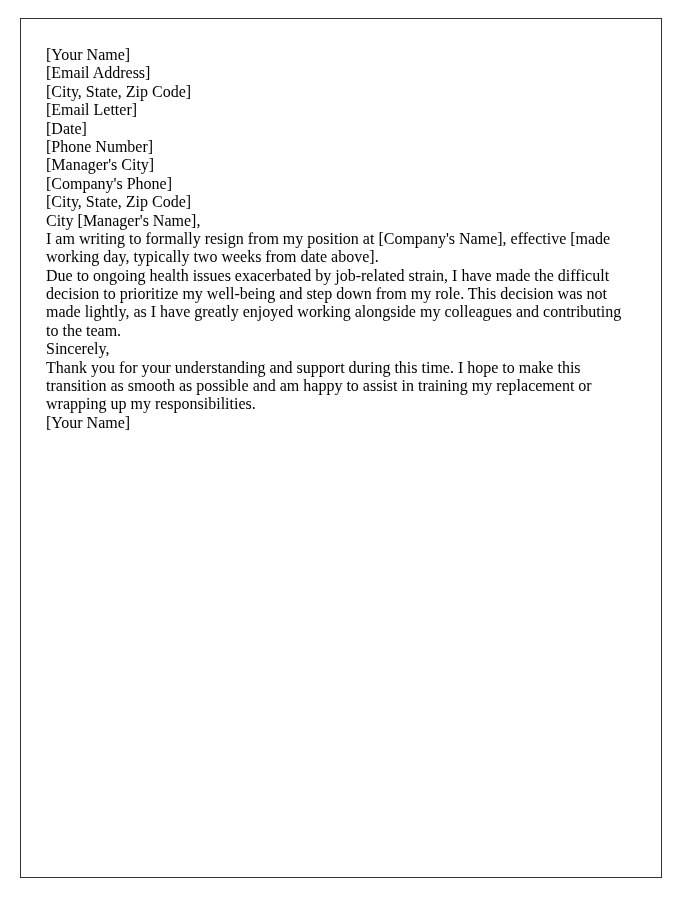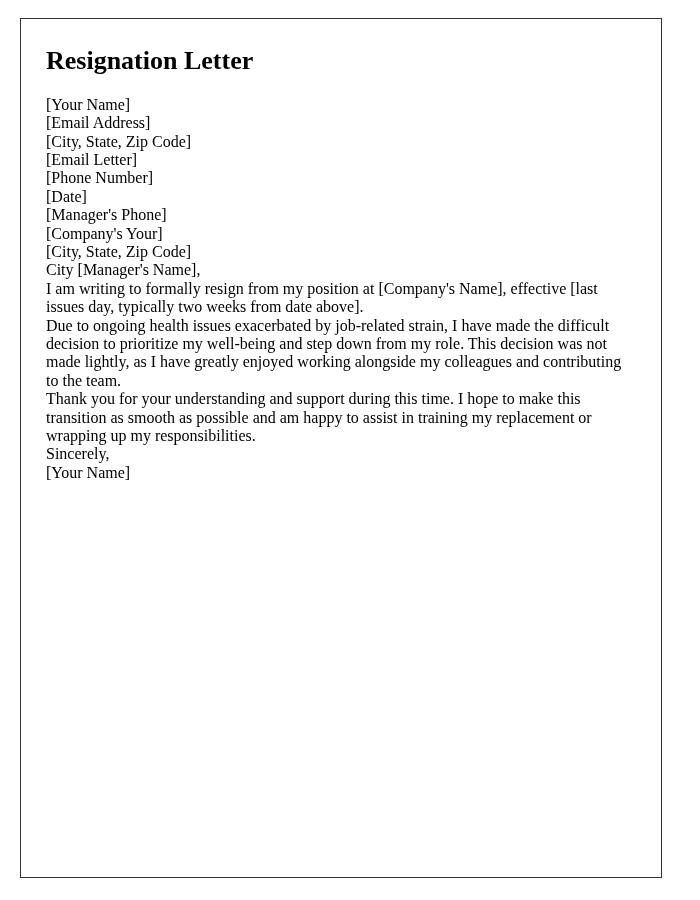--- a/index.html
+++ b/index.html
@@ -31,46 +31,45 @@
     font-size: 16px;
     line-height: 1.15;
     margin: 0 0;
   }
 </style>
 </head>
 <body>
 
 <div class="page">
 
-  <h1 class="letter-title">Resignation Letter</h1>
 
   <p class="line">[Your Name]</p>
 
   <p class="line">[Email Address]</p>
 
   <p class="line">[City, State, Zip Code]</p>
 
   <p class="line">[Email Letter]</p>
 
+  <p class="line">[Date]</p>
+
   <p class="line">[Phone Number]</p>
 
-  <p class="line">[Date]</p>
+  <p class="line">[Manager's City]</p>
 
-  <p class="line">[Manager's Phone]</p>
-
-  <p class="line">[Company's Your]</p>
+  <p class="line">[Company's Phone]</p>
 
 
   <p class="line">[City, State, Zip Code]</p>
 
   <p class="line">City [Manager's Name],</p>
 
-  <p class="line">I am writing to formally resign from my position at [Company's Name], effective [last issues day, typically two weeks from date above].</p>
+  <p class="line">I am writing to formally resign from my position at [Company's Name], effective [made working day, typically two weeks from date above].</p>
 
   <p class="line">Due to ongoing health issues exacerbated by job-related strain, I have made the difficult decision to prioritize my well-being and step down from my role. This decision was not made lightly, as I have greatly enjoyed working alongside my colleagues and contributing to the team.</p>
 
+  <p class="line">Sincerely,</p>
+
   <p class="line">Thank you for your understanding and support during this time. I hope to make this transition as smooth as possible and am happy to assist in training my replacement or wrapping up my responsibilities.</p>
-
-  <p class="line">Sincerely,</p>
 
   <p class="line">[Your Name]</p>
 
 </div>
 
 </body></html>

